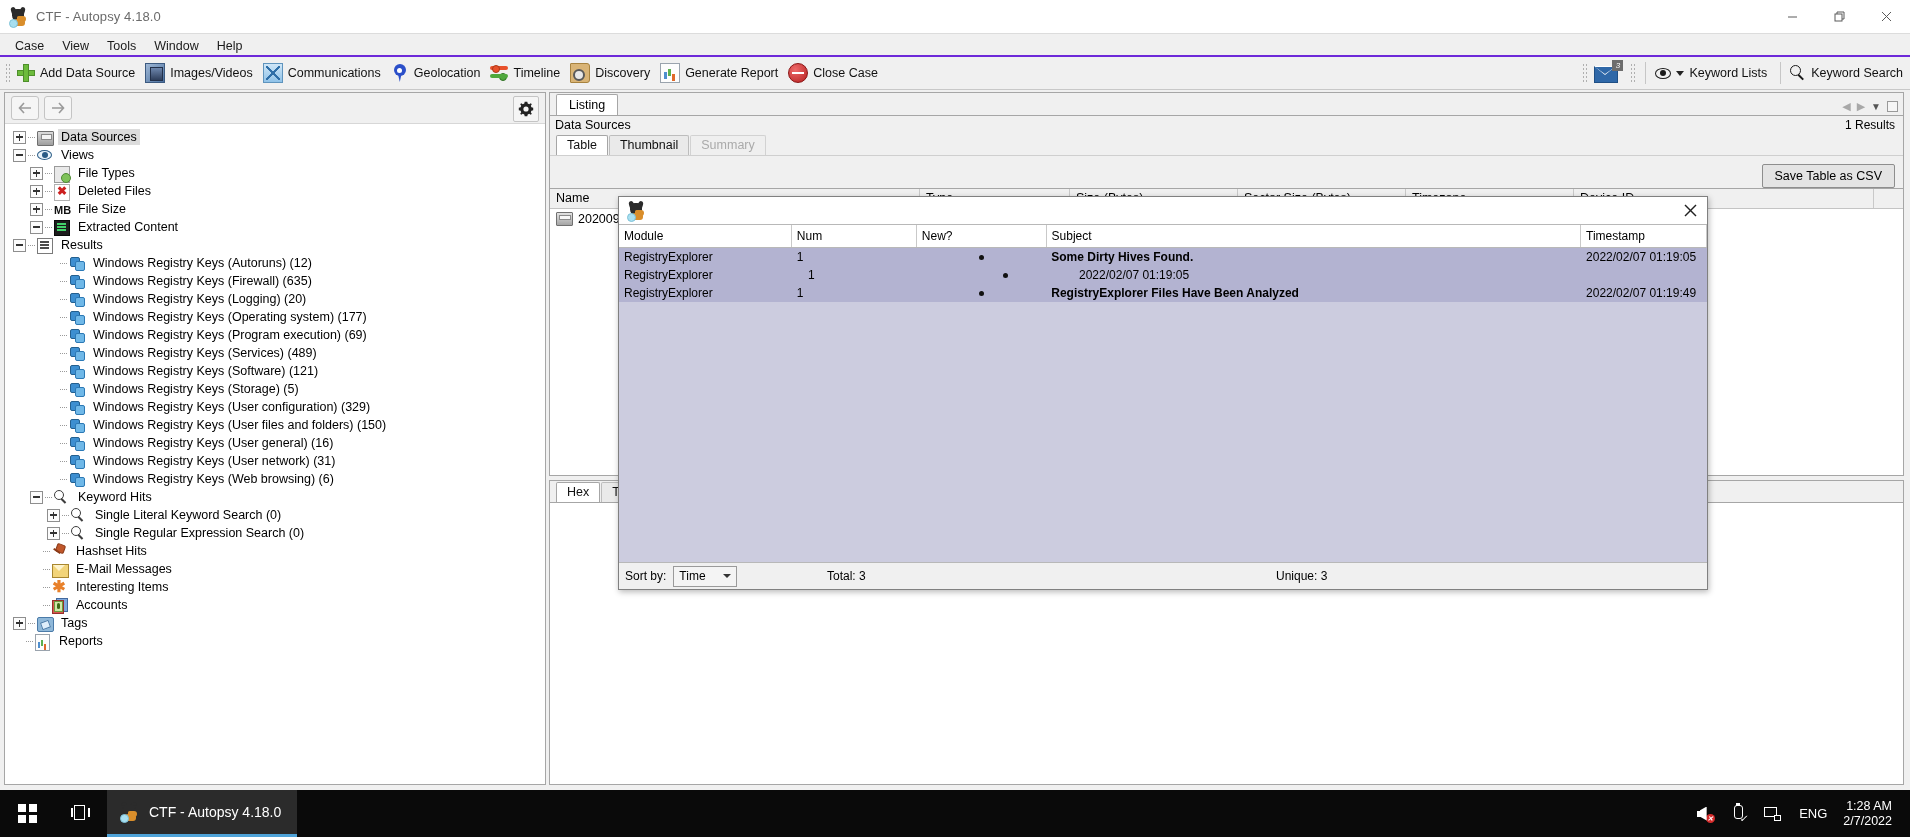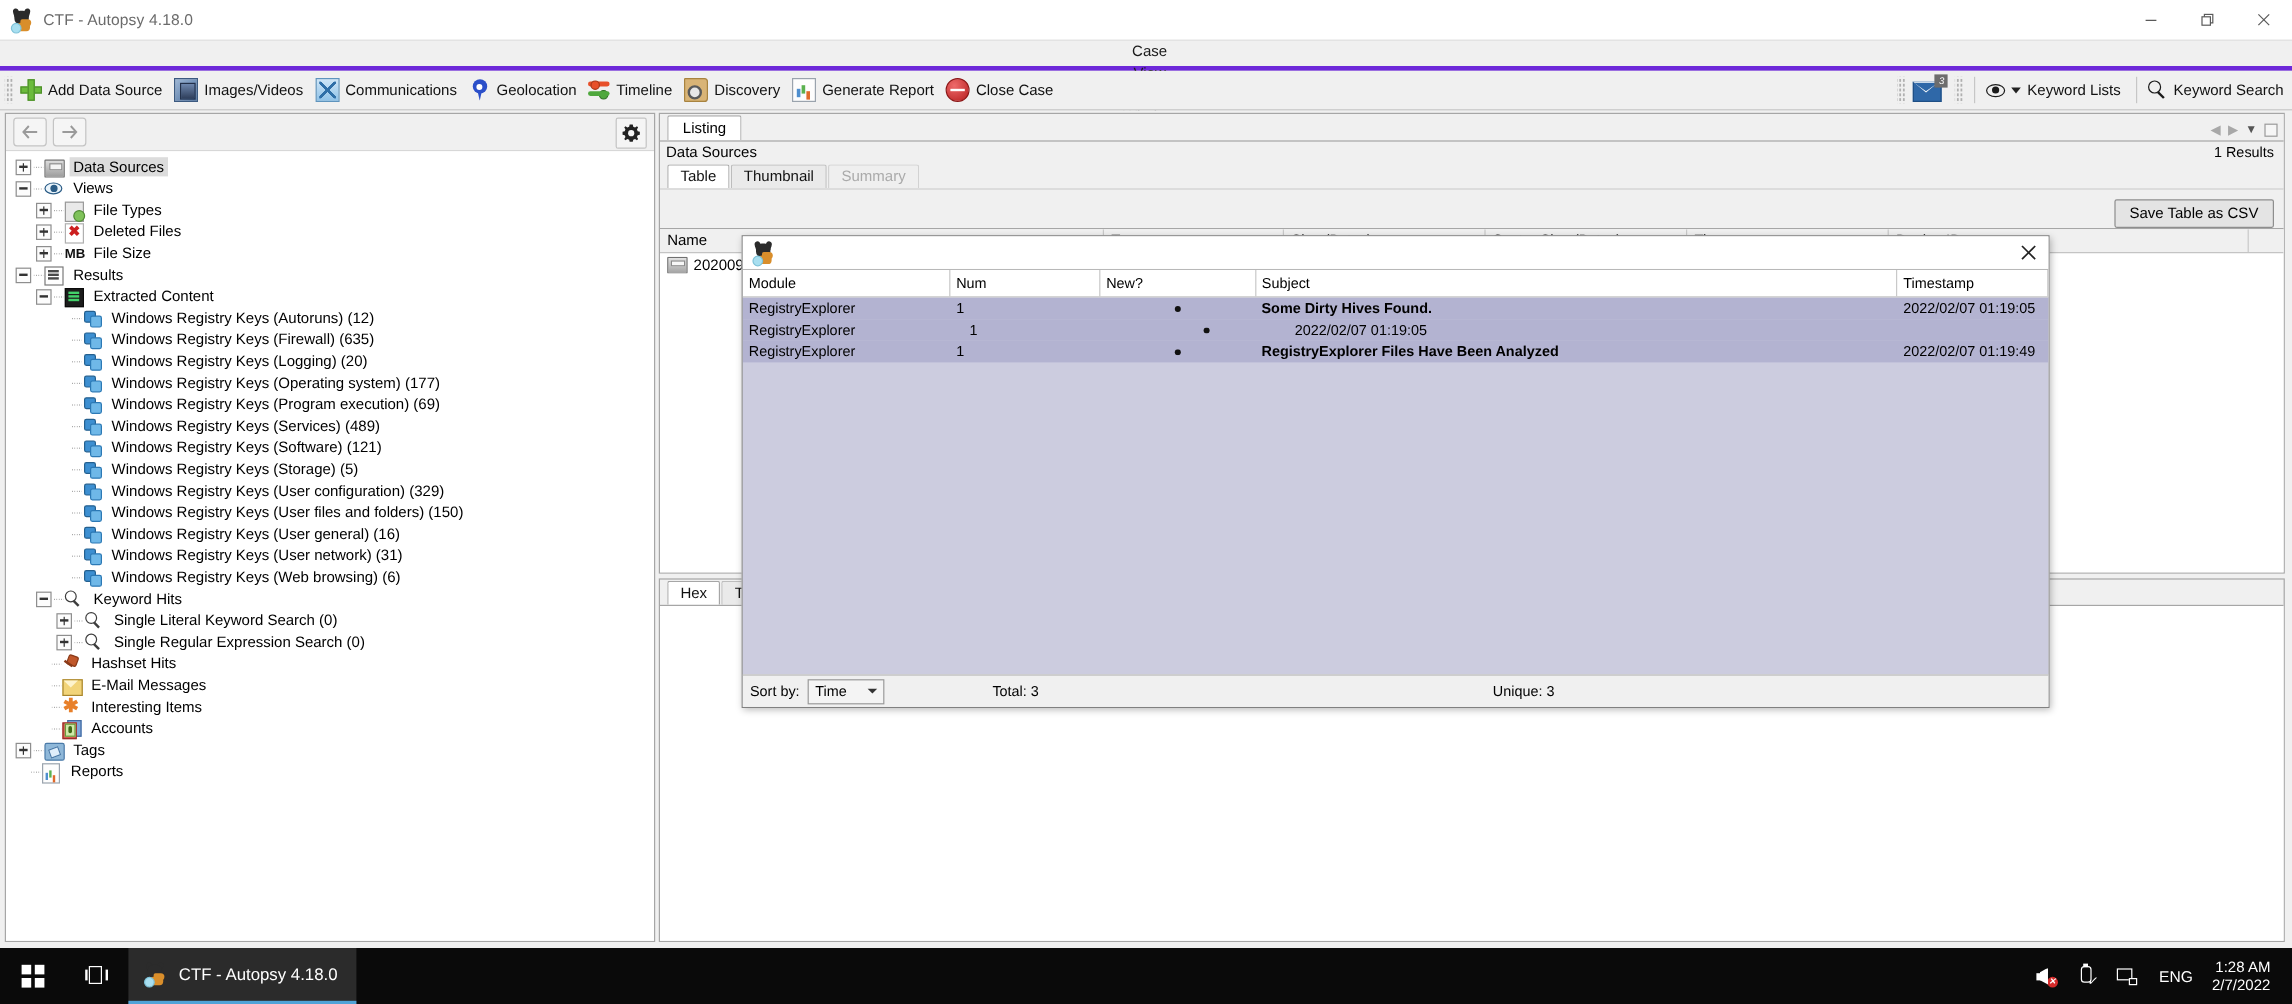--- a/index.html
+++ b/index.html
@@ -21,21 +21,21 @@
   .dog .ear.r{left:11px;transform:rotate(18deg);}
   .dog .snout{position:absolute;left:8px;top:9px;width:9px;height:6px;background:#d98e2b;border-radius:2px 4px 4px 2px;}
   .dog .body{position:absolute;left:5px;top:12px;width:11px;height:7px;background:#d98e2b;border-radius:3px;}
   .dog .ball{position:absolute;left:0px;top:12px;width:7px;height:7px;background:#a8dff0;border-radius:50%;border:1px solid #7ec2d8;}
   .tb-title{font-size:13px;color:#6b6b6b;letter-spacing:.1px;}
   .tb-controls{position:absolute;right:0;top:0;height:33px;display:flex;}
   .tb-btn{width:47px;height:33px;display:flex;align-items:center;justify-content:center;color:#5a5a5a;}
   .tb-btn svg{display:block;}
 
   
-  .menubar{height:21px;background:#f0f0f0;display:flex;align-items:center;padding-left:6px;border-bottom:4px solid #6d28d9;flex-direction:column;}
+  .menubar{height:21px;background:#f0f0f0;display:flex;align-items:flex-end;padding-left:6px;border-bottom:2px solid #6d28d9;}
   .menu-item{padding:2px 9px;font-size:12.5px;color:#1a1a1a;}
 
   
   .toolbar{height:32px;background:#f0f0f0;display:flex;align-items:center;border-bottom:1px solid #c8c8c8;position:relative;}
   .grip{width:7px;height:22px;margin:0 3px 0 4px;flex:none;
         background-image:radial-gradient(circle,#b0b0b0 0.9px,transparent 1px);
         background-size:3px 4px;background-position:1px 1px;}
   .tb-item{display:flex;align-items:center;gap:5px;padding:2px 7px 2px 3px;height:26px;white-space:nowrap;}
   .tb-item .lbl{font-size:12.5px;color:#111;}
   .ico{width:18px;height:18px;flex:none;position:relative;display:inline-block;}
@@ -178,21 +178,21 @@
   .mrow{height:18px;display:flex;align-items:center;background:#b3b3d1;}
   .mrow .mc{font-size:12px;padding-left:5px;box-sizing:border-box;white-space:nowrap;overflow:hidden;}
   .mrow .mc.bold{font-weight:bold;}
   .mc.ctr{display:flex;align-items:center;justify-content:center;padding-left:0;}
   .bullet{width:5px;height:5px;border-radius:50%;background:#111;display:block;}
   .m-foot{height:26px;background:#f0f0f0;border-top:1px solid #b8b8b8;display:flex;align-items:center;flex:none;font-size:12px;position:relative;}
   .m-foot .sb{margin-left:6px;}
   .selbox{margin-left:7px;width:57px;height:19px;background:#f4f4f4;border:1px solid #9a9a9a;display:flex;align-items:center;padding-left:5px;font-size:12px;position:relative;}
   .selbox .cv{position:absolute;right:5px;top:7px;width:0;height:0;border-left:4px solid transparent;border-right:4px solid transparent;border-top:4px solid #333;}
   .m-total{position:absolute;left:208px;}
-  .m-uniq{position:absolute;left:625px;}
+  .m-uniq{position:absolute;left:657px;}
 
   
   .taskbar{position:absolute;left:0;bottom:0;width:1910px;height:47px;background:#0a0a0a;display:flex;align-items:center;}
   .tb-start{width:55px;height:47px;display:flex;align-items:center;justify-content:center;}
   .winlogo{width:19px;height:19px;display:grid;grid-template-columns:1fr 1fr;grid-template-rows:1fr 1fr;gap:2.2px;}
   .winlogo i{background:#fff;display:block;}
   .tb-task{width:52px;height:47px;display:flex;align-items:center;justify-content:center;}
   .tv{width:20px;height:17px;position:relative;}
   .tv::before{content:"";position:absolute;left:3px;top:0;width:11px;height:15px;border:1.6px solid #fff;box-sizing:border-box;}
   .tv::after{content:"";position:absolute;left:0px;top:3px;width:2px;height:9px;background:#fff;box-shadow:17px 0 0 #fff;}
@@ -396,36 +396,36 @@
           <div class="row">
             <span class="ind" style="width: 25px;"></span>
             <span class="exp plus"></span>
             <span class="dots"></span>
             <span class="ticon">
               <span class="ic-mb" style="position: absolute; left: 0px; top: 1px;">MB</span>
             </span>
             <span class="lab">File Size</span>
           </div>
           <div class="row">
+            <span class="ind" style="width: 25px;"></span>
+            <span class="exp"></span>
+            <span class="dots"></span>
+            <span class="ticon">
+              <span class="ic-ext" style="position: absolute; left: 0px; top: 1px;"></span>
+            </span>
+            <span class="lab">Extracted Content</span>
+          </div>
+          <div class="row">
             <span class="ind" style="width: 8px;"></span>
             <span class="exp"></span>
             <span class="dots"></span>
             <span class="ticon">
               <span class="ic-res" style="position: absolute; left: 0px; top: 1px;"></span>
             </span>
             <span class="lab">Results</span>
-          </div>
-          <div class="row">
-            <span class="ind" style="width: 25px;"></span>
-            <span class="exp"></span>
-            <span class="dots"></span>
-            <span class="ticon">
-              <span class="ic-ext" style="position: absolute; left: 0px; top: 1px;"></span>
-            </span>
-            <span class="lab">Extracted Content</span>
           </div>
           <div class="row">
             <span class="ind" style="width: 42px;"></span>
             <span class="exp-spacer"></span>
             <span class="dots"></span>
             <span class="ticon">
               <span class="ic-puz" style="position: absolute; left: 0px; top: 1px;"></span>
             </span>
             <span class="lab">Windows Registry Keys (Autoruns) (12)</span>
           </div>

